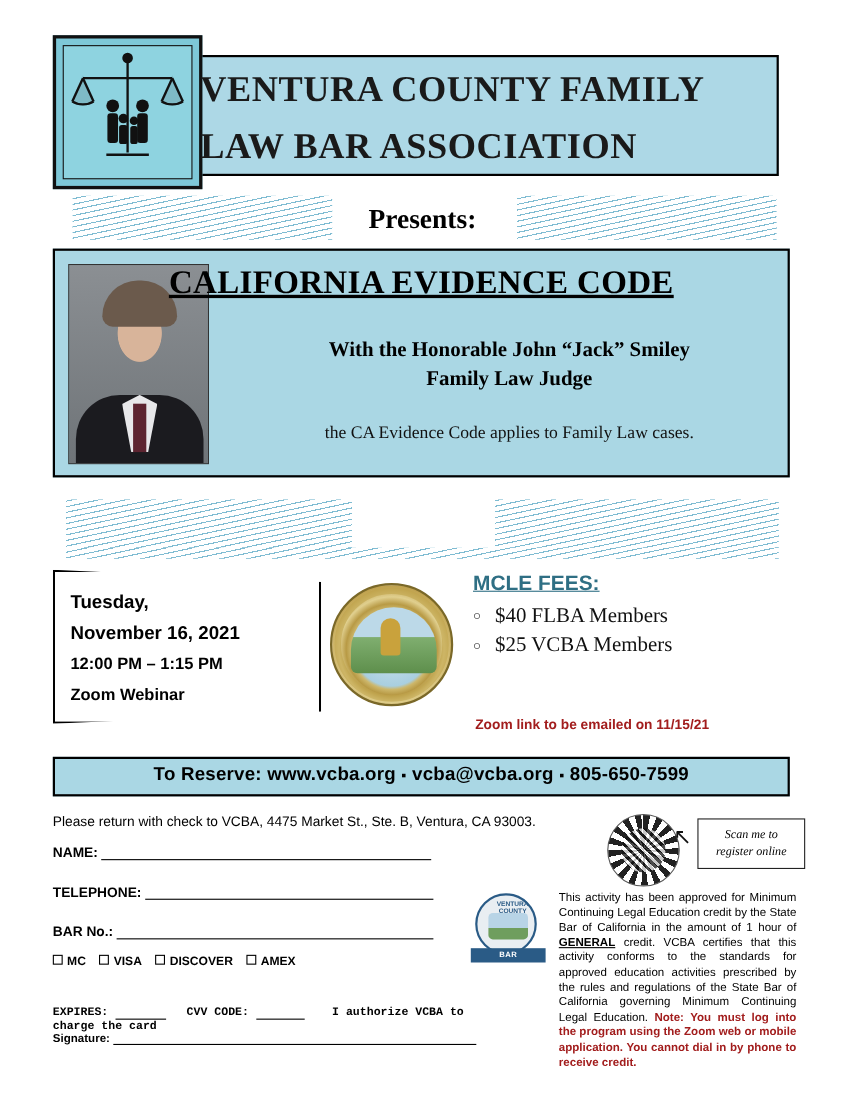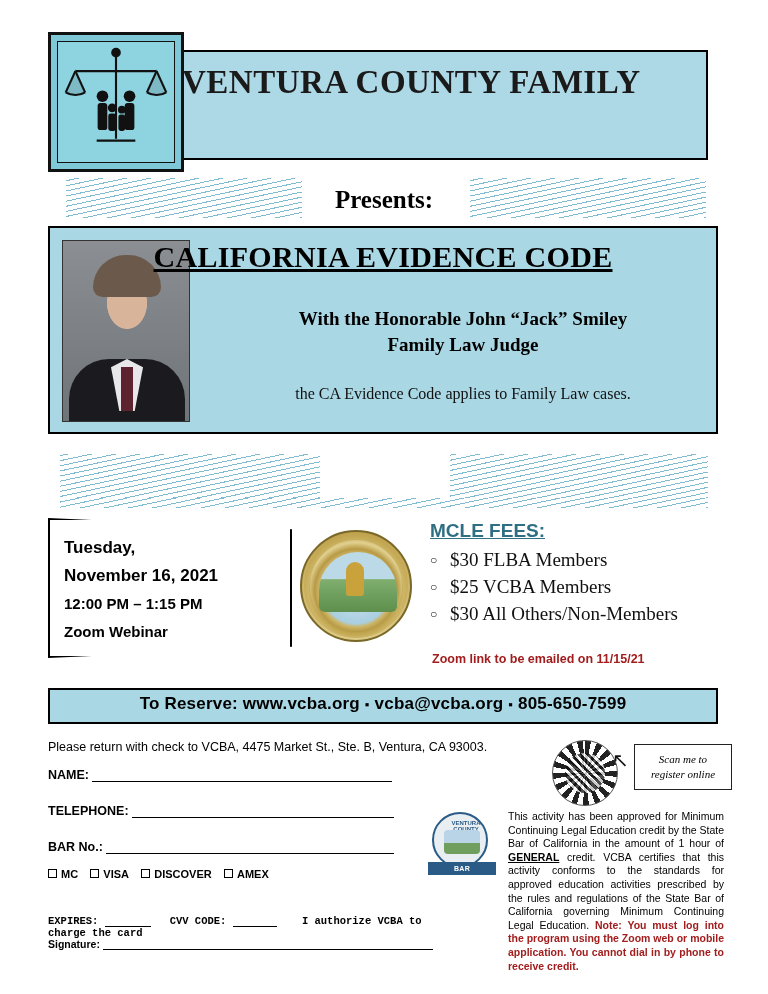--- a/index.html
+++ b/index.html
@@ -376,20 +376,21 @@
             <rect x="52" y="74" width="8" height="18" rx="2.5"></rect>
           <circle cx="66" cy="70" r="4"></circle>
             <rect x="62.5" y="75" width="7" height="17" rx="2.5"></rect>
         </g>
       </svg>
     </div>
   </div>
 
   <div class="header-title">
     <span class="l1">VENTURA COUNTY FAMILY</span>
+    <span class="l2">LAW BAR ASSOCIATION</span>
   </div>
 
   <div class="presents">Presents:</div>
 
   <div class="main-panel"></div>
 
   <div class="portrait">
     <div class="hair"></div>
     <div class="robe"></div>
     <div class="shirt"></div>
@@ -418,23 +419,22 @@
   </div>
 
   <div class="seal">
     <div class="ring-text"></div>
     <div class="scene"></div>
     <div class="fig"></div>
   </div>
 
   <div class="mcle-title">MCLE FEES:</div>
   <ul class="fee-list">
-    <li>$30 FLBA Members</li>
+    <li>$40 FLBA Members</li>
     <li>$25 VCBA Members</li>
-    <li>$30 All Others/Non-Members</li>
   </ul>
   <div class="zoom-note">Zoom link to be emailed on 11/15/21</div>
 
   <div class="reserve-bar"></div>
   <div class="reserve-text">
     <span>To Reserve:</span>
     <span>www.vcba.org</span>
     <span class="sep">▪</span>
     <span>vcba@vcba.org</span>
     <span class="sep">▪</span>

